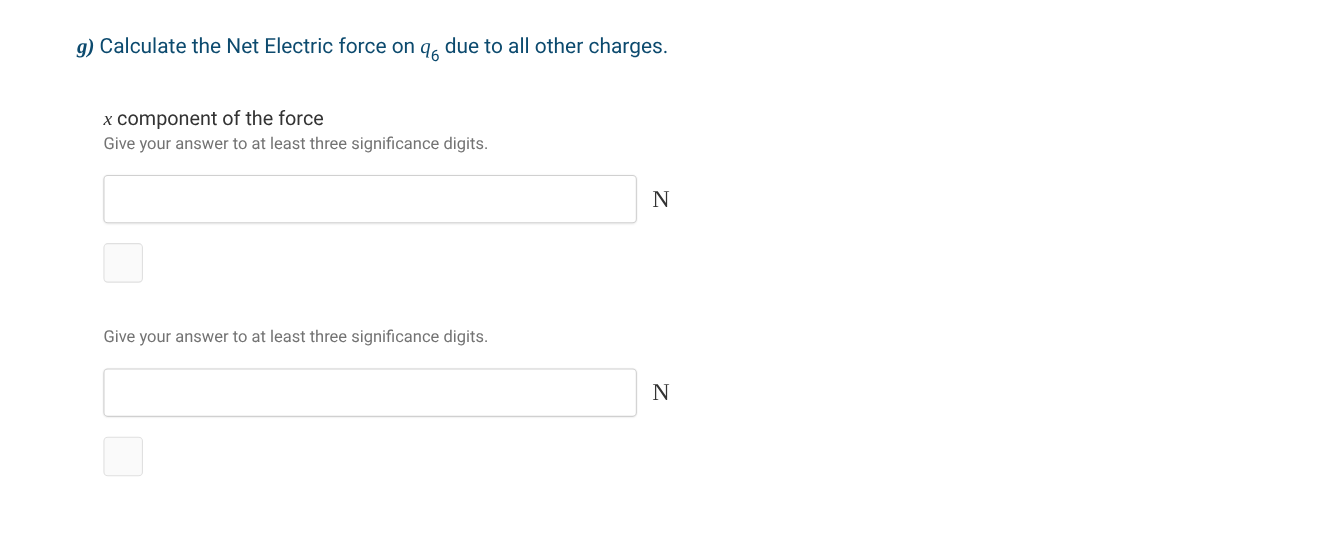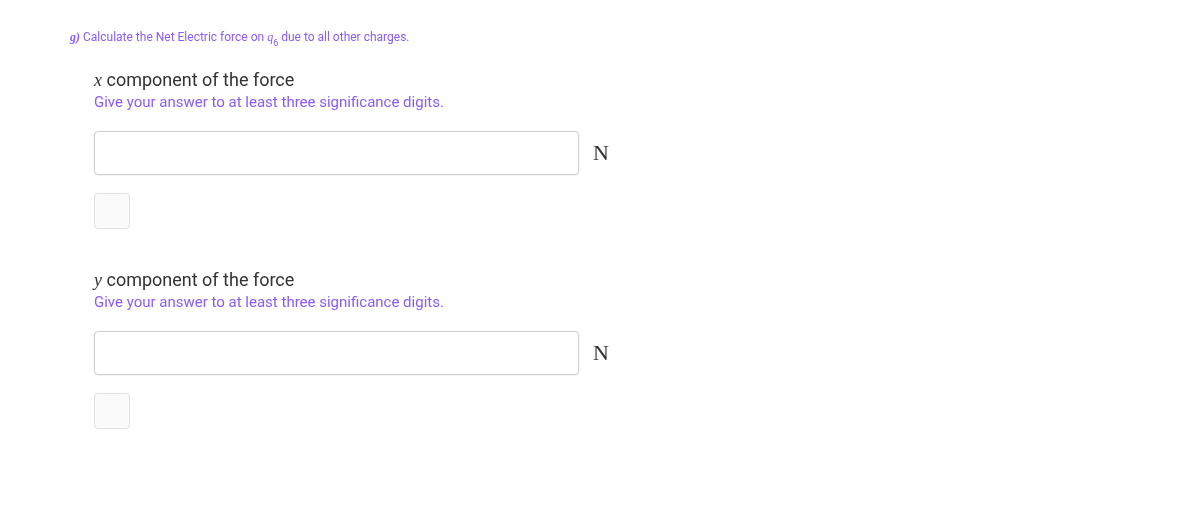--- a/index.html
+++ b/index.html
@@ -10,23 +10,23 @@
     body {
       font-family: -apple-system, BlinkMacSystemFont, "Segoe UI", Roboto, "Helvetica Neue", Arial, sans-serif;
       background: #ffffff;
       color: #333;
       padding: 30px 70px;
       font-size: 18px;
       width: 1200px;
       height: 505px;
     }
     .question-header {
-      font-size: 12px;
-      color: #8b5cf6;
-      margin-bottom: 24px;
+      font-size: 19px;
+      color: #0c4a6e;
+      margin-bottom: 44px;
       font-weight: 400;
     }
     .question-header .label {
       font-weight: 600;
       font-style: italic;
       font-family: Georgia, "Times New Roman", serif;
     }
     .math-var {
       font-family: Georgia, "Times New Roman", serif;
       font-style: italic;
@@ -43,21 +43,21 @@
       margin-left: 24px;
     }
     .component-title {
       font-size: 18px;
       color: #333;
       font-weight: 400;
       margin-bottom: 2px;
     }
     .hint {
       font-size: 15px;
-      color: #8b5cf6;
+      color: #737373;
       margin-bottom: 20px;
     }
     .input-row {
       display: flex;
       align-items: center;
       margin-bottom: 18px;
     }
     .answer-input {
       width: 485px;
       height: 44px;
@@ -96,22 +96,19 @@
   </div>
   <div class="hint">Give your answer to at least three significance digits.</div>
   <div class="input-row">
     <input type="text" class="answer-input" value="" style="">
     <span class="unit">N</span>
   </div>
   <button class="small-box"></button>
 </div>
 
 <div class="component-block">
-  <div class="component-title">
-    <span class="math-var">y</span><span> component of the force</span>
-  </div>
   <div class="hint">Give your answer to at least three significance digits.</div>
   <div class="input-row">
     <input type="text" class="answer-input" value="" style="">
     <span class="unit">N</span>
   </div>
   <button class="small-box"></button>
 </div>
 
 </body></html>

